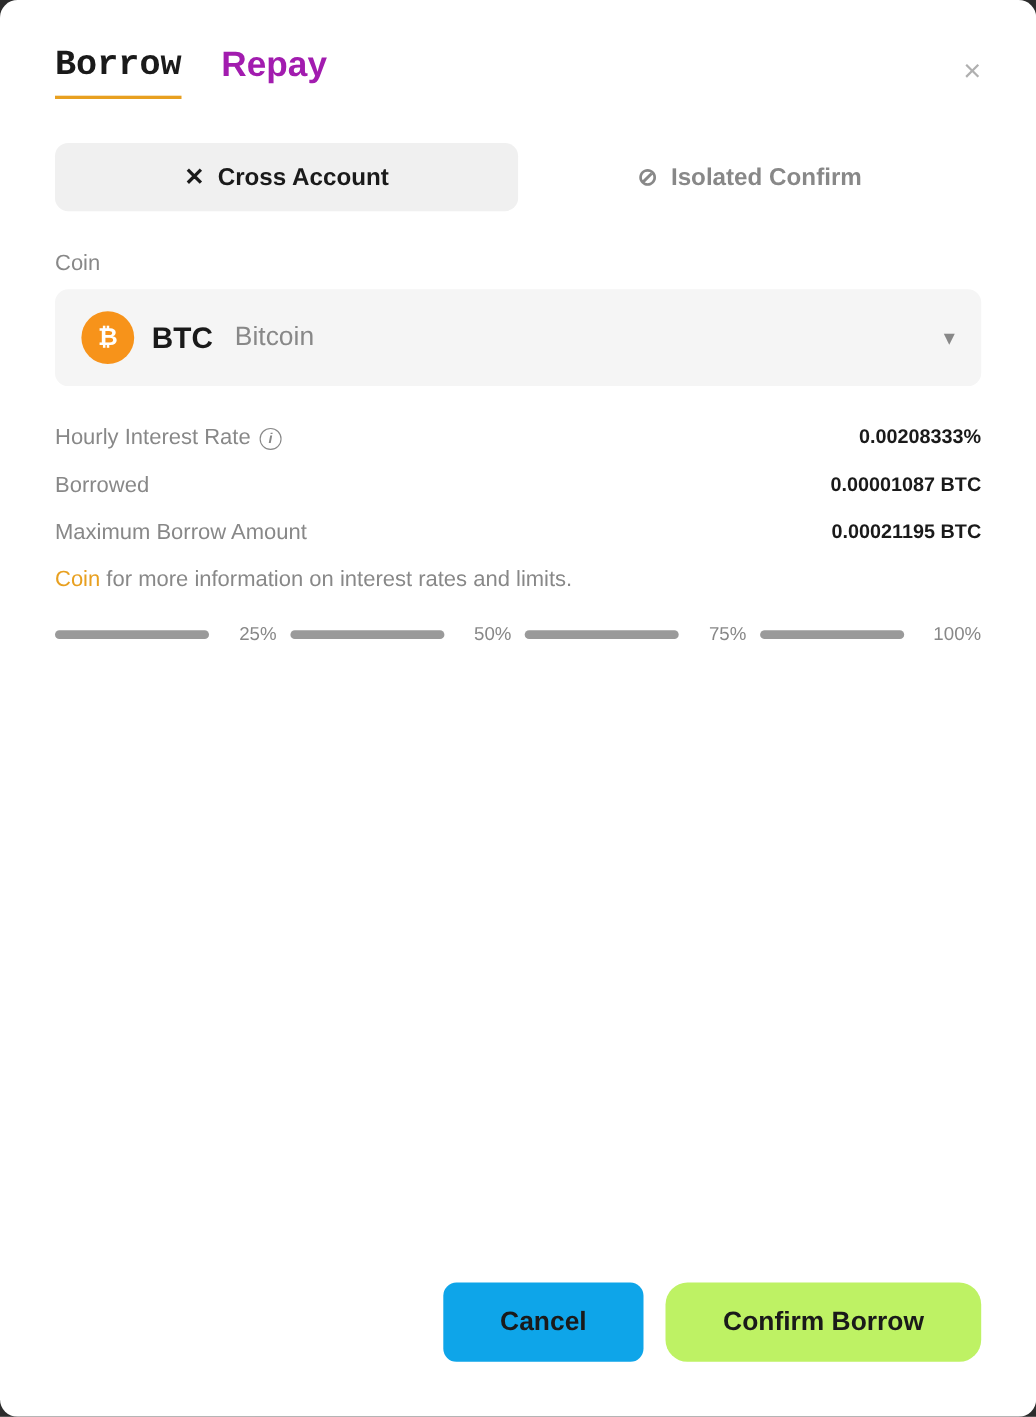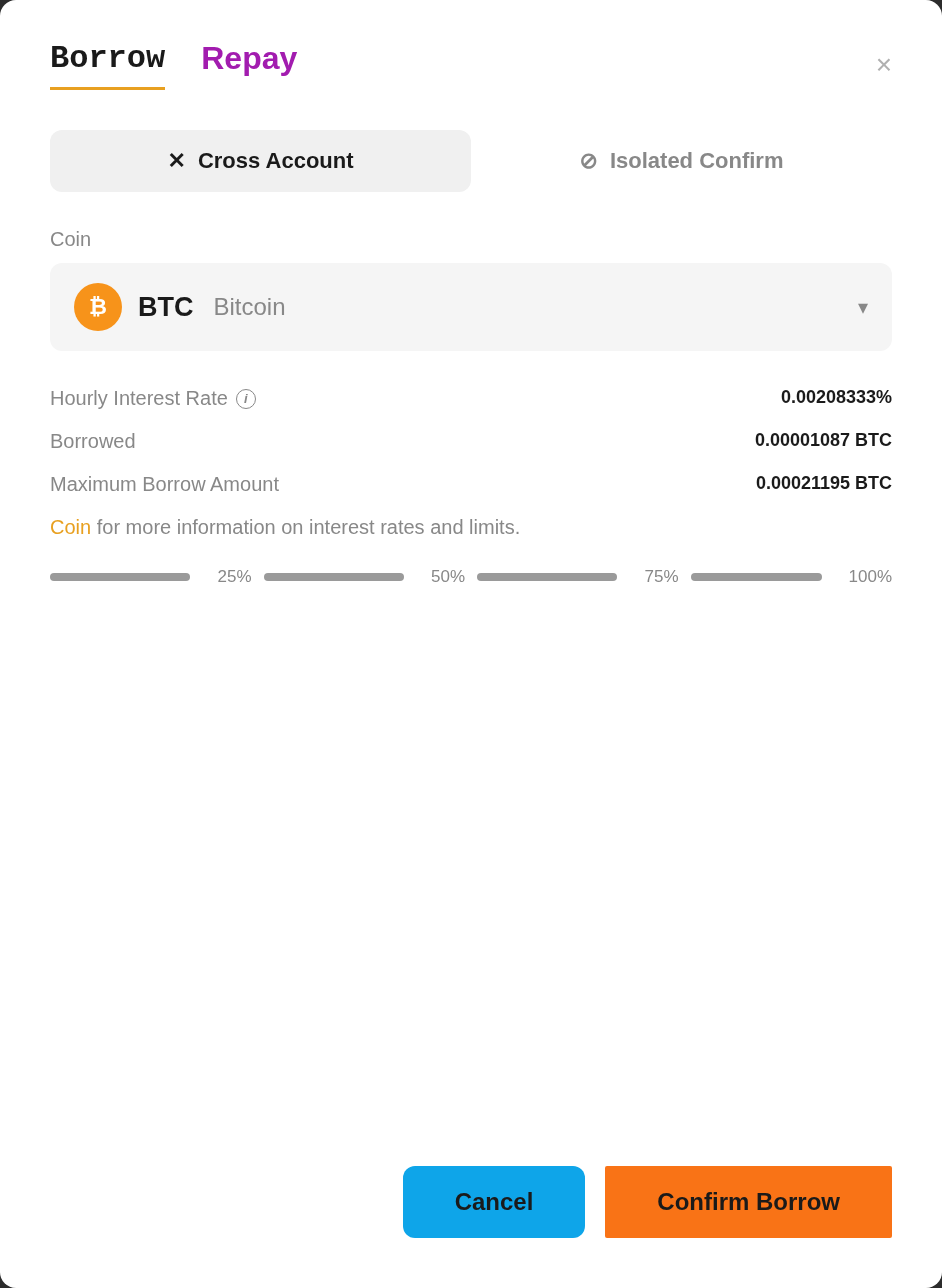--- a/index.html
+++ b/index.html
@@ -261,23 +261,23 @@
       background: #0ea5e9;
       border: none;
       border-radius: 12px;
       cursor: pointer;
     }
     .confirm-btn {
       padding: 22px 52px;
       font-size: 24px;
       font-weight: 700;
       color: #1a1a1a;
-      background: #f97316;
-      border: none;
-      border-radius: 2px;
+      background: #bef264;
+      border: none;
+      border-radius: 20px;
       cursor: pointer;
     }
   </style>
 </head>
 <body>
 
 <div class="modal">
 
   <div class="modal-header">
     <div class="tabs">

